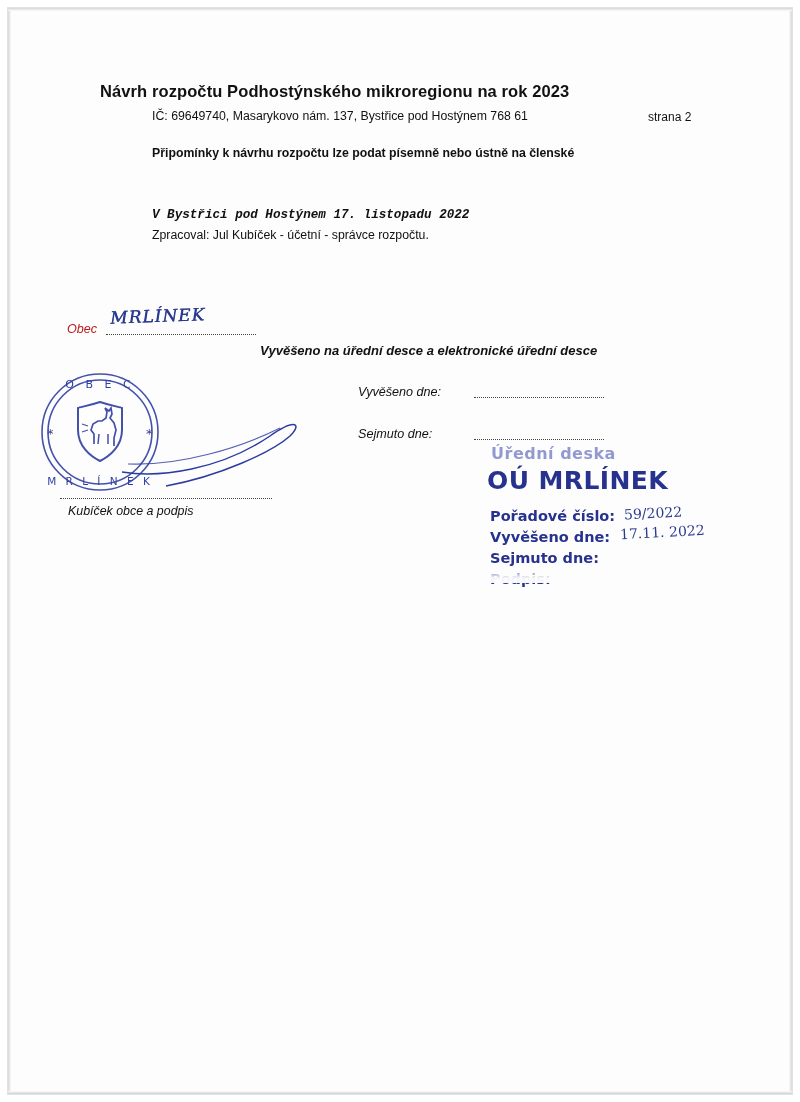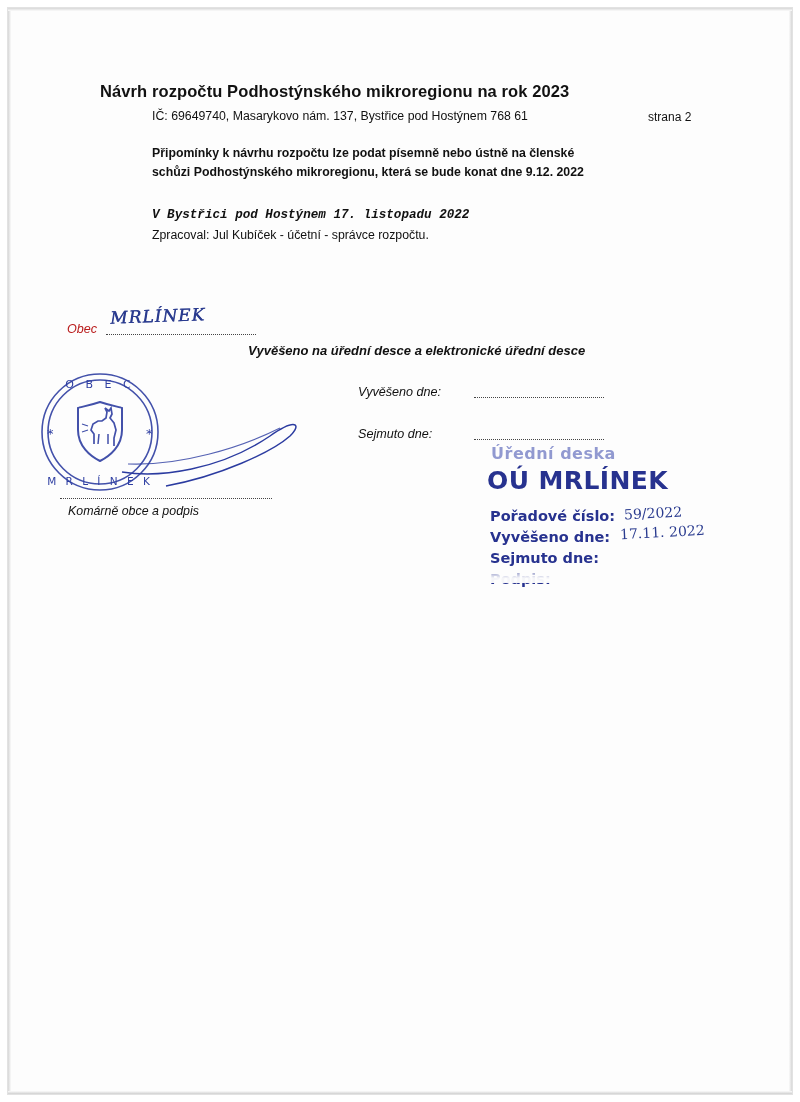--- a/index.html
+++ b/index.html
@@ -133,21 +133,21 @@
     font-size: 17px;
     letter-spacing: 1px;
     color: #2a3b8f;
     transform: rotate(-2.2deg);
     text-shadow: 0.5px 0 0 #2a3b8f;
   }
 
   
   .posting-heading {
     position: absolute;
-    left: 248px;
+    left: 260px;
     top: 343px;
     font-size: 13px;
     font-style: italic;
     font-weight: bold;
     color: #111;
   }
   .posting-row {
     position: absolute;
     font-size: 12.6px;
     font-style: italic;
@@ -268,21 +268,20 @@
 <div class="scan-edge-right"></div>
 <div class="scan-edge-top"></div>
 <div class="scan-edge-bottom"></div>
 
 <div class="doc-title">Návrh rozpočtu Podhostýnského mikroregionu na rok 2023</div>
 <div class="doc-subtitle">IČ: 69649740, Masarykovo nám. 137, Bystřice pod Hostýnem 768 61</div>
 <div class="page-number">strana 2</div>
 
 <div class="notice">
   <span class="notice-line">Připomínky k návrhu rozpočtu lze podat písemně nebo ústně na členské</span>
-  <span class="notice-line">schůzi Podhostýnského mikroregionu, která se bude konat dne 9.12. 2022</span>
 </div>
 
 <div class="italic-line">V Bystřici pod Hostýnem 17. listopadu 2022</div>
 <div class="prepared-line">Zpracoval: Jul Kubíček - účetní - správce rozpočtu.</div>
 
 <div class="obec-label">Obec</div>
 <div class="obec-dots"></div>
 <div class="obec-handwritten">MRLÍNEK</div>
 
 <div class="posting-heading">Vyvěšeno na úřední desce a elektronické úřední desce</div>
@@ -311,21 +310,21 @@
 </div>
 
 <div class="signature-swoosh">
   <svg width="200" height="100" viewBox="0 0 200 100" aria-hidden="true">
     <path d="M2 72 C40 78 100 70 150 36 C176 18 182 24 170 36 C152 52 100 76 46 86" fill="none" stroke="#2b3ba0" stroke-width="1.5"></path>
     <path d="M8 64 C60 66 120 48 160 28" fill="none" stroke="#2b3ba0" stroke-width="1.1" opacity="0.8"></path>
   </svg>
 </div>
 
 <div class="stamp-dots"></div>
-<div class="stamp-label">Komárně obce a podpis</div>
+<div class="stamp-label">Kubíček obce a podpis</div>
 
 <div class="office-stamp">
   <div class="os-line1">Úřední deska</div>
   <div class="os-line2">OÚ MRLÍNEK</div>
   <div class="os-field f1">Pořadové číslo:</div>
   <div class="os-field f2">Vyvěšeno  dne:</div>
   <div class="os-field f3">Sejmuto  dne:</div>
   <div class="os-field f4">Podpis:</div>
 </div>
 

